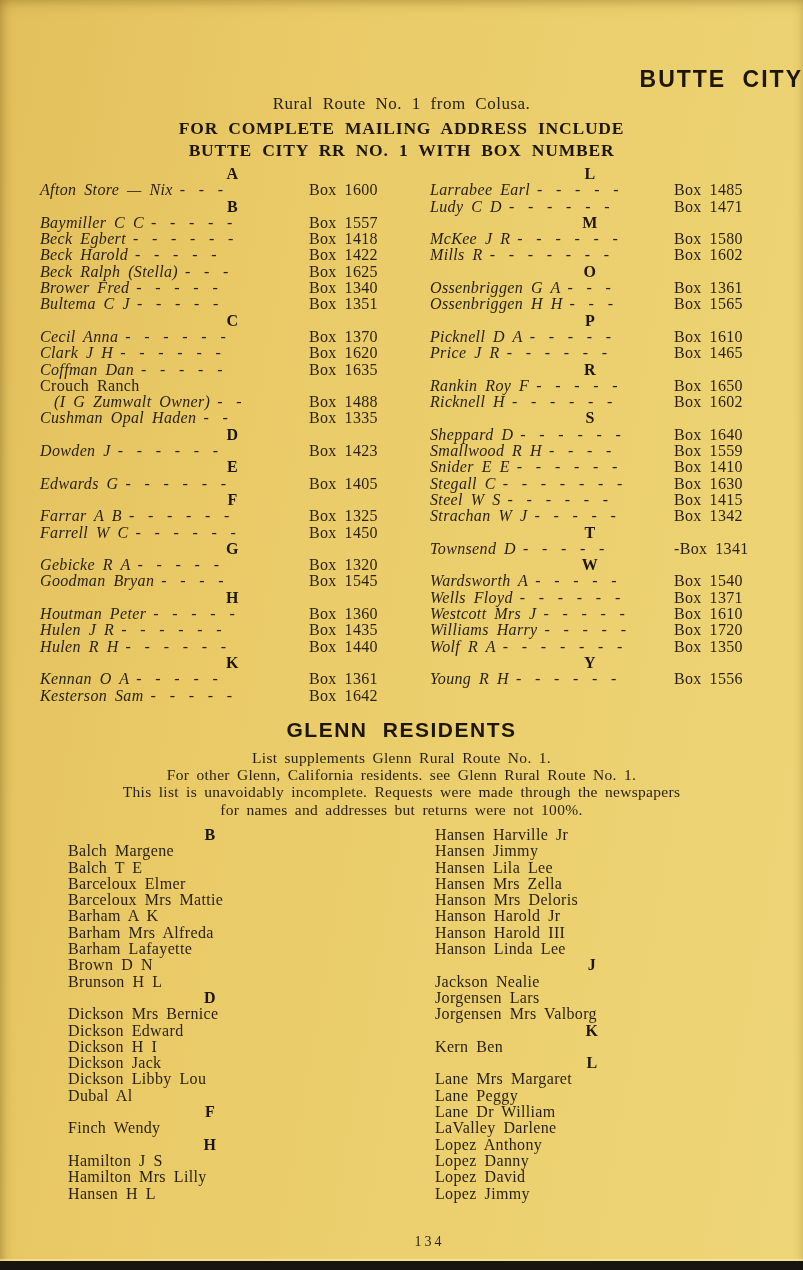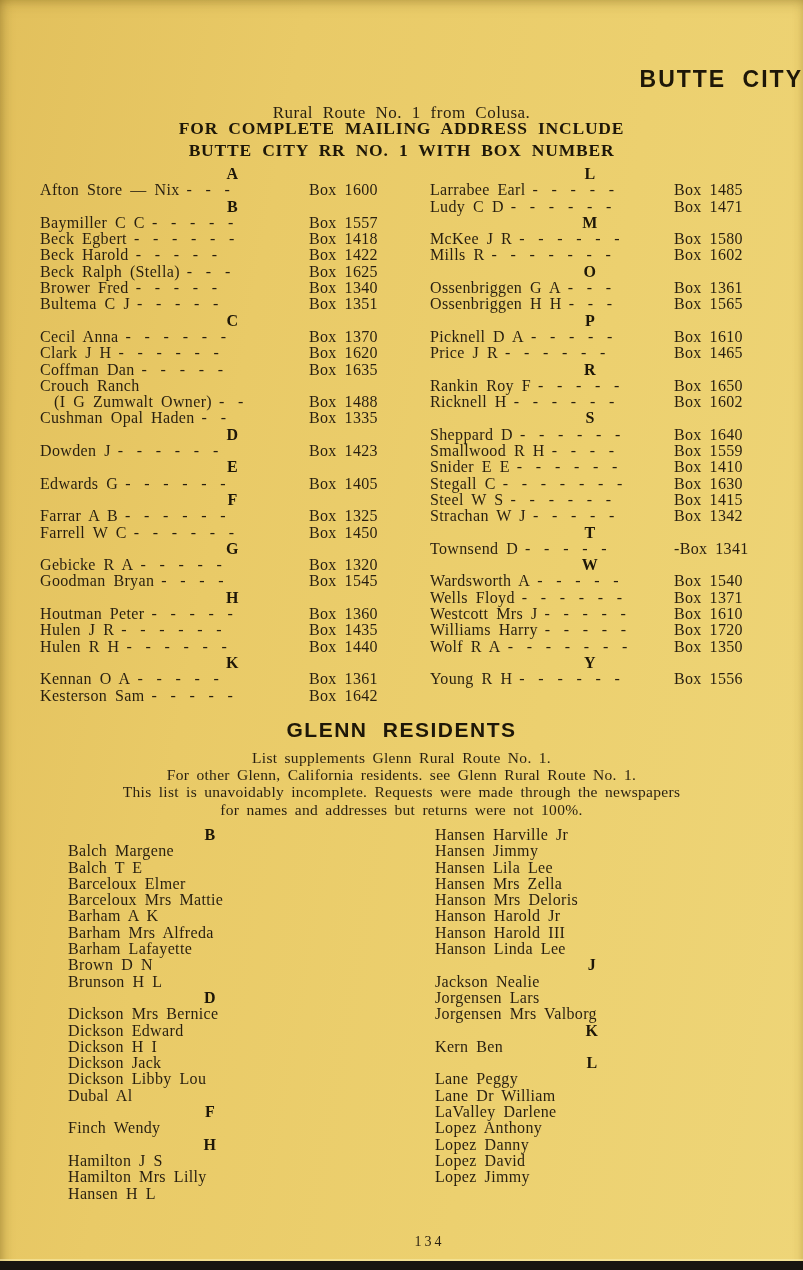--- a/index.html
+++ b/index.html
@@ -12,41 +12,41 @@
     box-shadow:
       inset 7px 0 14px -7px rgba(110,85,20,.55),
       inset -5px 0 12px -7px rgba(150,120,40,.45),
       inset 0 9px 16px -9px rgba(120,95,25,.40);
     font-family:"Liberation Serif","DejaVu Serif",serif;
     color:#281f10;
   }
   .sans{font-family:"Liberation Sans","DejaVu Sans",sans-serif;}
   .center{position:absolute;left:0;width:100%;text-align:center;}
   .title{top:66px;font-size:23px;font-weight:bold;letter-spacing:2px;word-spacing:8px;color:#1e1708;text-align:right;}
-  .subtitle{top:103px;font-size:17px;letter-spacing:.5px;word-spacing:5px;}
+  .subtitle{top:94px;font-size:17px;letter-spacing:.5px;word-spacing:5px;}
   .notice{font-size:17.5px;font-weight:bold;letter-spacing:.8px;word-spacing:5px;color:#1e1708;}
   .n1{top:118px;} .n2{top:140px;}
   .glenn-heading{top:718px;font-size:21px;font-weight:bold;letter-spacing:1.5px;word-spacing:8px;color:#1e1708;}
   .glenn-intro{top:749px;font-size:15.5px;}
   .glenn-intro .intro-line{height:17.2px;line-height:17.2px;text-align:center;letter-spacing:.3px;word-spacing:3px;}
   .page-number{top:1234px;font-size:14px;letter-spacing:3px;margin-left:28px;}
 
   .col{position:absolute;font-size:16px;letter-spacing:.35px;word-spacing:3.5px;}
   .butte-left {top:166px;left:40px;width:345px;}
   .butte-right{top:166px;left:430px;width:320px;}
   .glenn-left {top:827px;left:68px;width:300px;}
   .glenn-right{top:827px;left:435px;width:300px;}
 
   .row{height:16.3px;line-height:16.3px;white-space:nowrap;}
   .row.entry{display:flex;align-items:baseline;}
   .row.letter{text-align:center;font-weight:bold;color:#1e1708;}
   .butte-left .row.letter{padding-left:40px;}
   .glenn-left .row.letter{padding-right:16px;}
   .glenn-right .row.letter{padding-left:14px;}
-  .nm{flex:0 0 auto;}
+  .nm{flex:0 0 auto;font-style:italic;}
   .indent .nm{padding-left:14px;}
   .dsh{flex:1 1 auto;overflow:hidden;padding-left:7px;word-spacing:9px;}
   .bx{flex:0 0 76px;text-align:left;}
 
   .bottom-edge{position:absolute;left:0;bottom:0;width:100%;height:9px;background:#181510;
     box-shadow:0 -2px 0 rgba(250,238,175,.55);}
 </style>
 </head>
 <body>
 
@@ -352,20 +352,21 @@
       <div class="row nameonly">Hanson Harold Jr</div>
       <div class="row nameonly">Hanson Harold III</div>
       <div class="row nameonly">Hanson Linda Lee</div>
       <div class="row letter">J</div>
       <div class="row nameonly">Jackson Nealie</div>
       <div class="row nameonly">Jorgensen Lars</div>
       <div class="row nameonly">Jorgensen Mrs Valborg</div>
       <div class="row letter">K</div>
       <div class="row nameonly">Kern Ben</div>
       <div class="row letter">L</div>
+      <div class="row nameonly">Lane Mrs Margaret</div>
       <div class="row nameonly">Lane Peggy</div>
       <div class="row nameonly">Lane Dr William</div>
       <div class="row nameonly">LaValley Darlene</div>
       <div class="row nameonly">Lopez Anthony</div>
       <div class="row nameonly">Lopez Danny</div>
       <div class="row nameonly">Lopez David</div>
       <div class="row nameonly">Lopez Jimmy</div>
     </div>
 
   <div class="center page-number">134</div>

